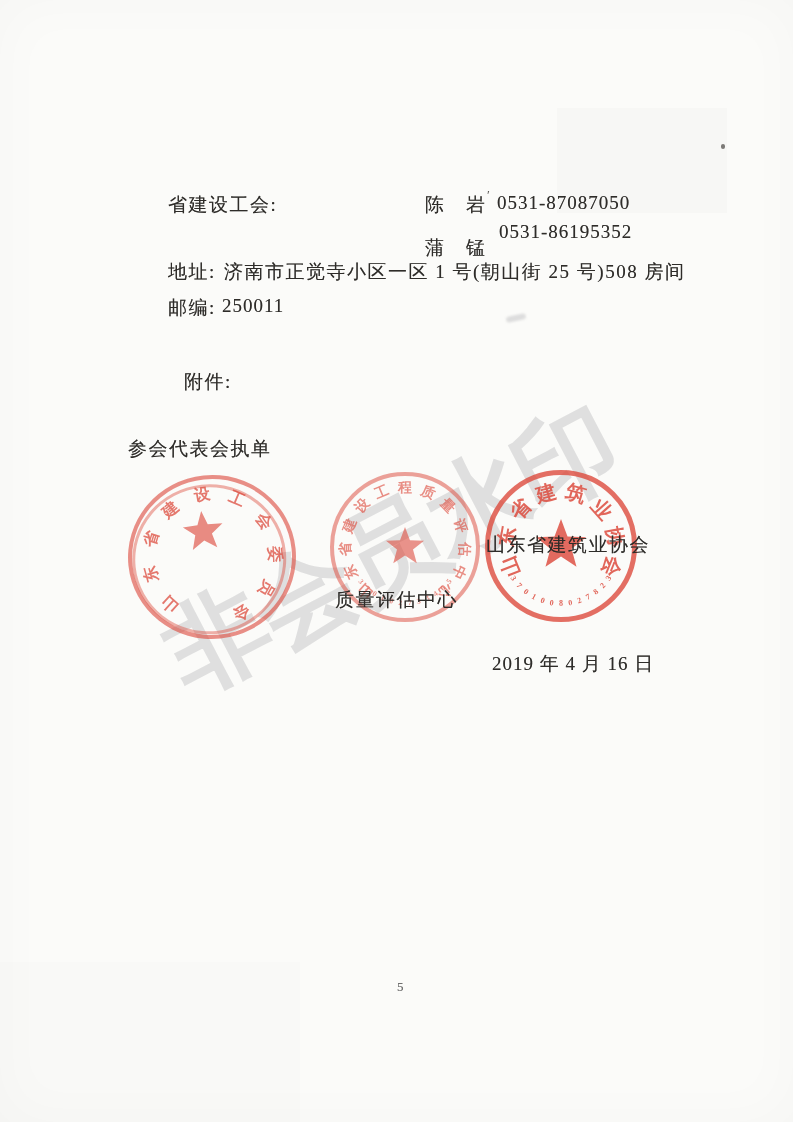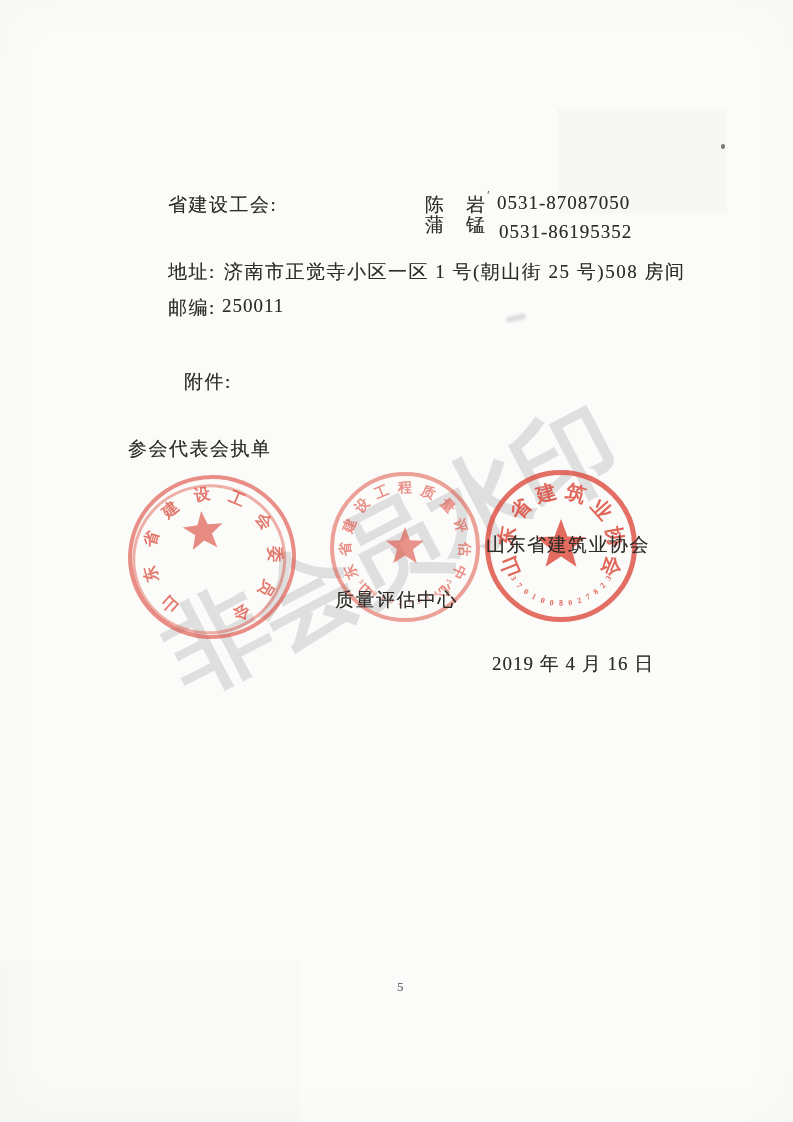--- a/index.html
+++ b/index.html
@@ -83,21 +83,21 @@
   <div class="shade shade-tr"></div>
   <div class="shade shade-bl"></div>
 
   <div class="watermark">非会员水印</div>
 
   <span class="t" style="left:168px;top:192px">省建设工会:</span>
   <span class="t" style="left:425px;top:192px">陈　岩</span>
   <span class="stray" style="left:487px;top:187px">′</span>
   <span class="t num" style="left:497px;top:192px">0531-87087050</span>
 
-  <span class="t" style="left:425px;top:212px">蒲　锰</span>
+  <span class="t" style="left:425px;top:235px">蒲　锰</span>
   <span class="t num" style="left:499px;top:221px">0531-86195352</span>
 
   <span class="t" style="left:168px;top:259px">地址:</span>
   <span class="t" style="left:224px;top:259px">济南市正觉寺小区一区 1 号(朝山街 25 号)508 房间</span>
 
   <span class="t" style="left:168px;top:295px">邮编:</span>
   <span class="t num" style="left:222px;top:295px">250011</span>
 
   <span class="t" style="left:184px;top:369px">附件:</span>
   <span class="t" style="left:128px;top:436px">参会代表会执单</span>

